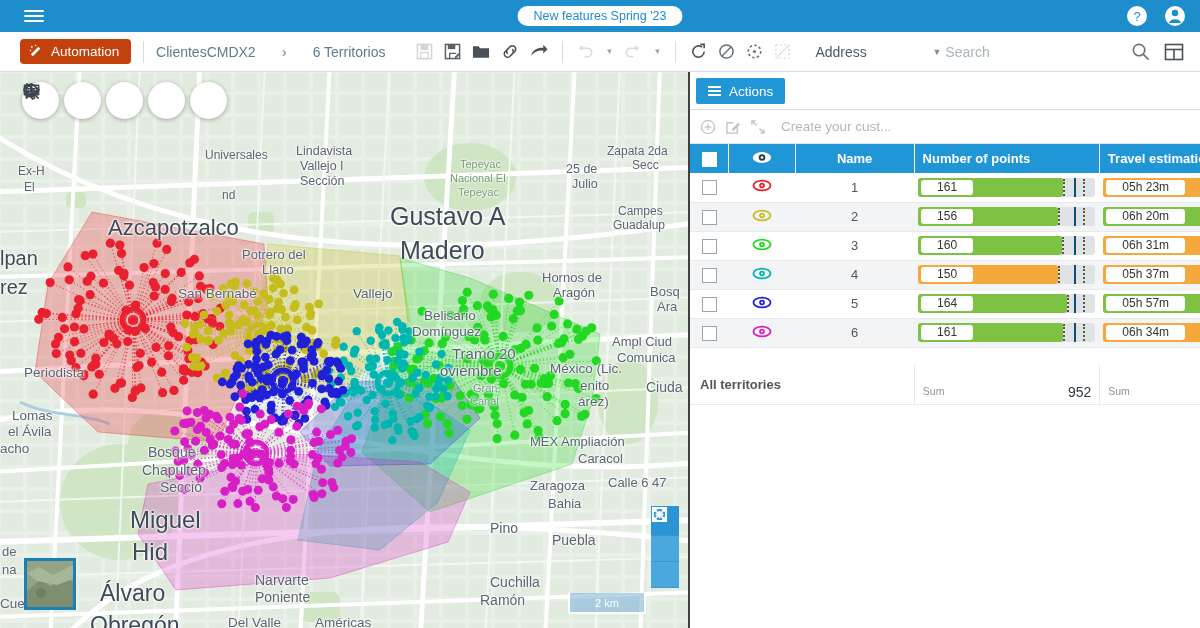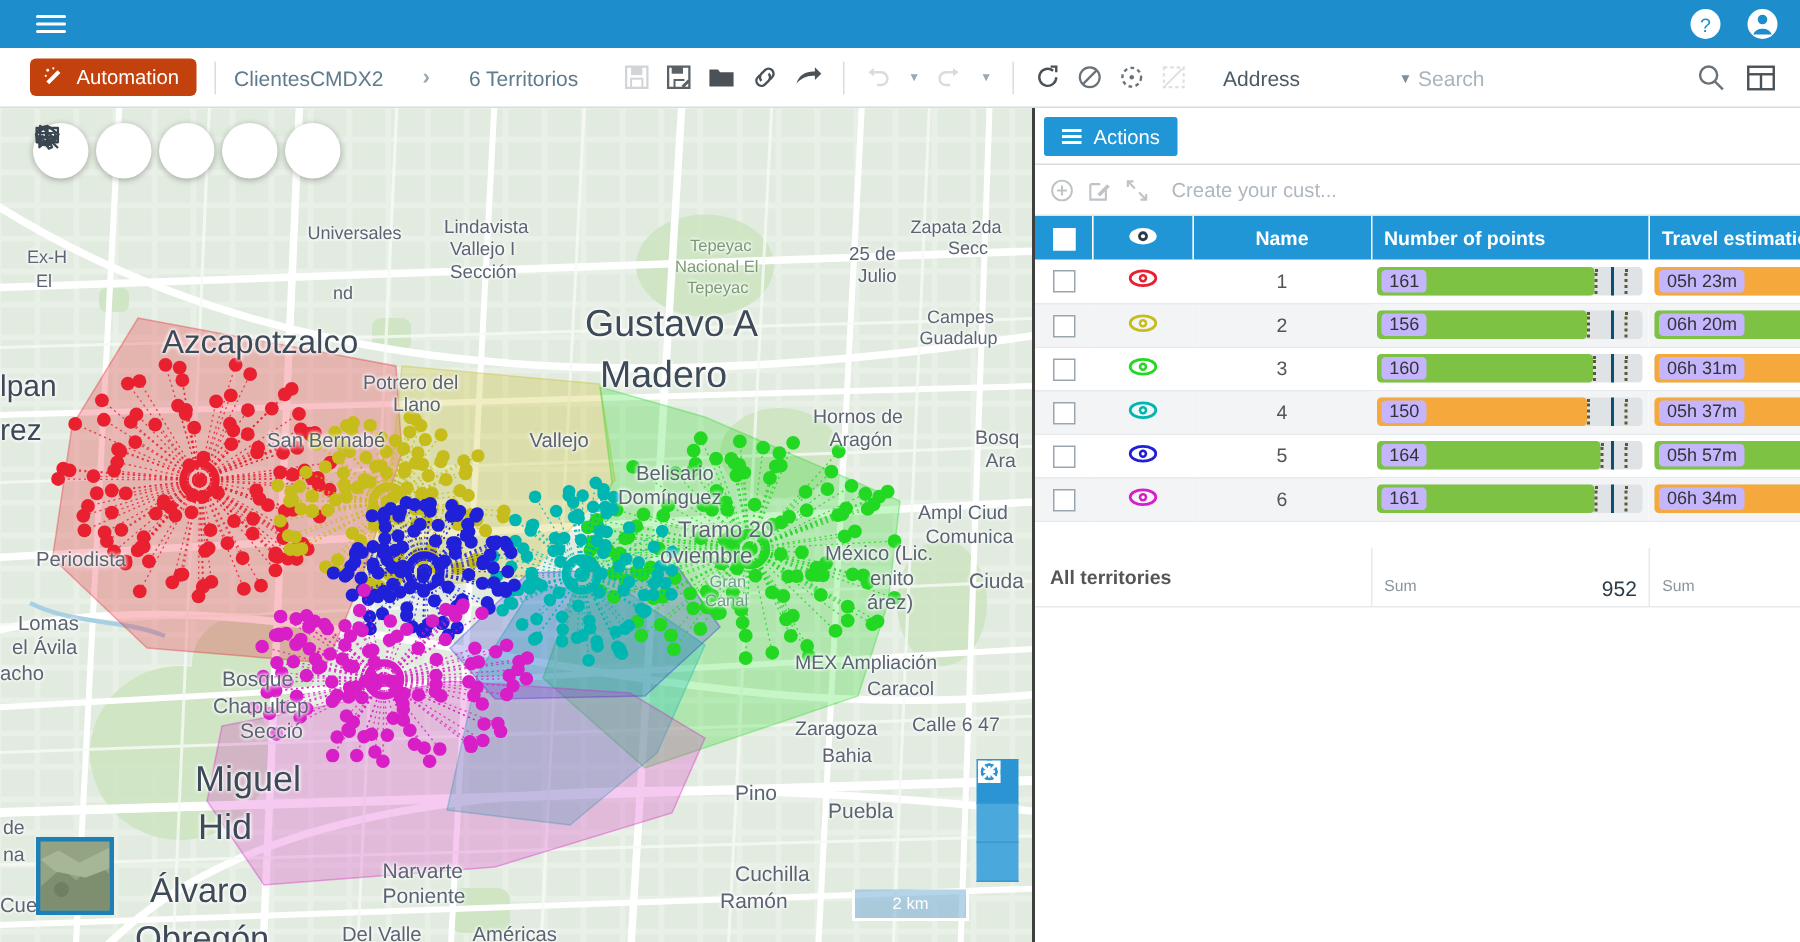--- a/index.html
+++ b/index.html
@@ -130,22 +130,22 @@
   }
   .cb.hdr { border-color: #fff; }
   td.c { text-align: center; }
   .nm { text-align: center; color: #777; }
   .barcell { padding: 0 4px; position: relative; }
   .bar {
     position: relative; height: 19px; border-radius: 3px; background: #dfe3e6; overflow: visible;
   }
   .bfill { position: absolute; left: 0; top: 0; bottom: 0; border-radius: 3px; }
   .blabel {
-    position: absolute; left: 3px; top: 2px; background: #c4b5fd; border-radius: 3px;
-    font-size: 12px; color: #333; padding: 0px 5px; line-height: 15px;
+    position: absolute; left: 3px; top: 2px; background: #ffffff; border-radius: 3px;
+    font-size: 12px; color: #333; padding: 0px 16px; line-height: 15px;
   }
   .dotline { position: absolute; top: 1px; bottom: 1px; width: 0; border-left: 2px dotted #5a5a3a; }
   .tgt { position: absolute; top: 0; bottom: 0; width: 2px; background: #0d4f73; }
   .footrow td { height: 40px; font-size: 13px; border-bottom: 1px solid #e6eaed; }
   .allter { font-size: 13.5px; color: #2b4050; font-weight: bold; padding-left: 10px; }
   .sumcell { position: relative; border-left: 1px solid #e6eaed; padding: 0 8px; }
   .sumlbl { font-size: 10.5px; color: #8a949c; position: absolute; left: 8px; top: 20px; }
   .sumval { position: absolute; right: 8px; bottom: 4px; font-size: 14px; color: #2b3a45; }
   .hscroll {
     position: absolute; left: 196px; right: 8px; top: -6px; height: 4px;
@@ -157,20 +157,21 @@
 <body>
 
 <div id="app">
 
   <div class="topbar">
     <div class="hamburger">
         <i></i>
         <i></i>
         <i></i>
       </div>
+    <div class="pill">New features Spring '23</div>
     <div class="topicons">
       <span class="ic">
         <svg width="22" height="22" viewBox="0 0 22 22">
             <circle cx="11" cy="11" r="10" fill="#fff"></circle>
             <text x="11" y="16" font-size="13" text-anchor="middle" fill="#1d8dcb" font-family="Liberation Sans">?</text>
           </svg>
       </span>
       <span class="ic">
         <svg width="22" height="22" viewBox="0 0 22 22">
             <circle cx="11" cy="11" r="10" fill="#fff"></circle>

